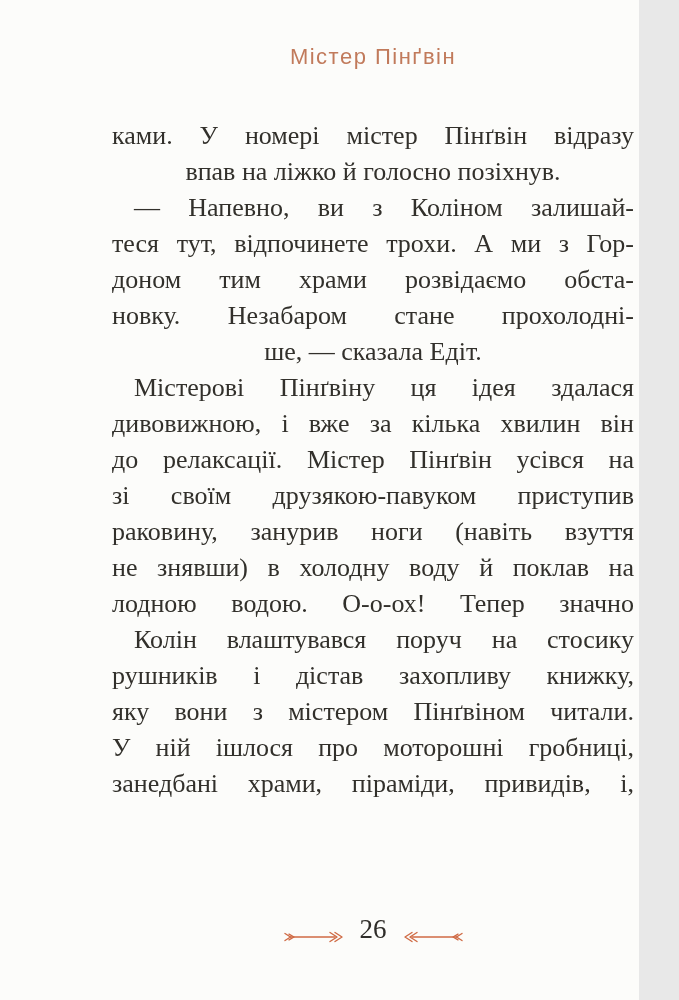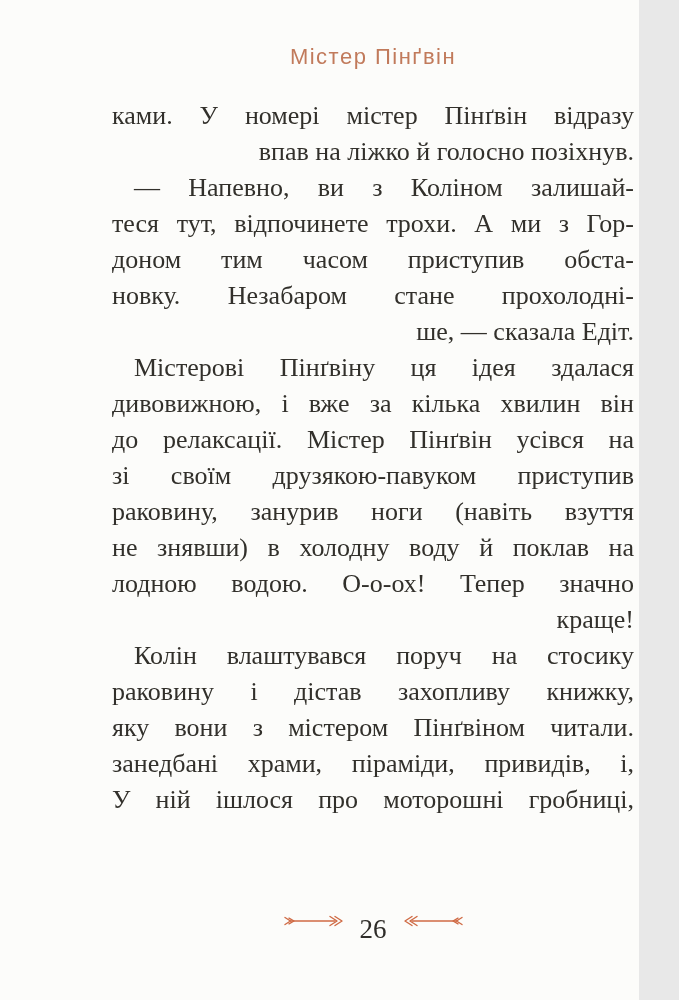--- a/index.html
+++ b/index.html
@@ -28,45 +28,45 @@
     left: 112px;
     width: 522px;
     text-align: center;
     font-family: "Liberation Sans", "DejaVu Sans", sans-serif;
     font-size: 22px;
     letter-spacing: 1.5px;
     color: var(--header-color);
   }
   .text-block {
     position: absolute;
-    top: 98px;
+    top: 118px;
     left: 112px;
     width: 522px;
     font-size: 26px;
     line-height: 36px;
     color: var(--body-color);
   }
   .paragraph { margin: 0; }
   .line {
     height: 36px;
-    text-align: right;
+    text-align: center;
     overflow: hidden;
   }
   .line.justify {
     text-align: justify;
     text-align-last: justify;
   }
   .line.indent { text-indent: 22px; }
   .footer {
     position: absolute;
     top: 914px;
     left: 112px;
     width: 522px;
     display: flex;
-    align-items: flex-start;
+    align-items: flex-end;
     justify-content: center;
     gap: 13px;
   }
   .page-number {
     font-size: 27px;
     color: var(--number-color);
     line-height: 30px;
   }
   .arrow-svg {
     display: block;
@@ -88,40 +88,39 @@
   <div class="running-header">Містер Пінґвін</div>
 
   <div class="text-block" id="text-block">
       <div class="paragraph">
         <div class="line justify">ками. У номері містер Пінґвін відразу</div>
         <div class="line">впав на ліжко й голосно позіхнув.</div>
       </div>
       <div class="paragraph">
         <div class="line justify indent">— Напевно, ви з Коліном залишай-</div>
         <div class="line justify">теся тут, відпочинете трохи. А ми з Гор-</div>
-        <div class="line justify">доном тим часом приступив обста-</div>
+        <div class="line justify">доном тим храми розвідаємо обста-</div>
         <div class="line justify">новку. Незабаром стане прохолодні-</div>
         <div class="line">ше, — сказала Едіт.</div>
       </div>
       <div class="paragraph">
         <div class="line justify indent">Містерові Пінґвіну ця ідея здалася</div>
         <div class="line justify">дивовижною, і вже за кілька хвилин він</div>
         <div class="line justify">до релаксації. Містер Пінґвін усівся на</div>
         <div class="line justify">зі своїм друзякою-павуком приступив</div>
         <div class="line justify">раковину, занурив ноги (навіть взуття</div>
         <div class="line justify">не знявши) в холодну воду й поклав на</div>
         <div class="line justify">лодною водою. О-о-ох! Тепер значно</div>
-        <div class="line">краще!</div>
       </div>
       <div class="paragraph">
         <div class="line justify indent">Колін влаштувався поруч на стосику</div>
-        <div class="line justify">раковину і дістав захопливу книжку,</div>
+        <div class="line justify">рушників і дістав захопливу книжку,</div>
         <div class="line justify">яку вони з містером Пінґвіном читали.</div>
+        <div class="line justify">У ній ішлося про моторошні гробниці,</div>
         <div class="line justify">занедбані храми, піраміди, привидів, і,</div>
-        <div class="line justify">У ній ішлося про моторошні гробниці,</div>
       </div>
     </div>
 
   <div class="footer">
     <svg class="arrow-svg" viewBox="0 0 64 14">
       <path d="M2 3.5 L7.5 7 L2 10.5"></path>
       <path d="M6 4.2 L11 7 L6 9.8"></path>
       <line x1="7" y1="7" x2="52" y2="7"></line>
       <path d="M47 2.5 L54 7 L47 11.5"></path>
       <path d="M52 2.5 L59 7 L52 11.5"></path>

